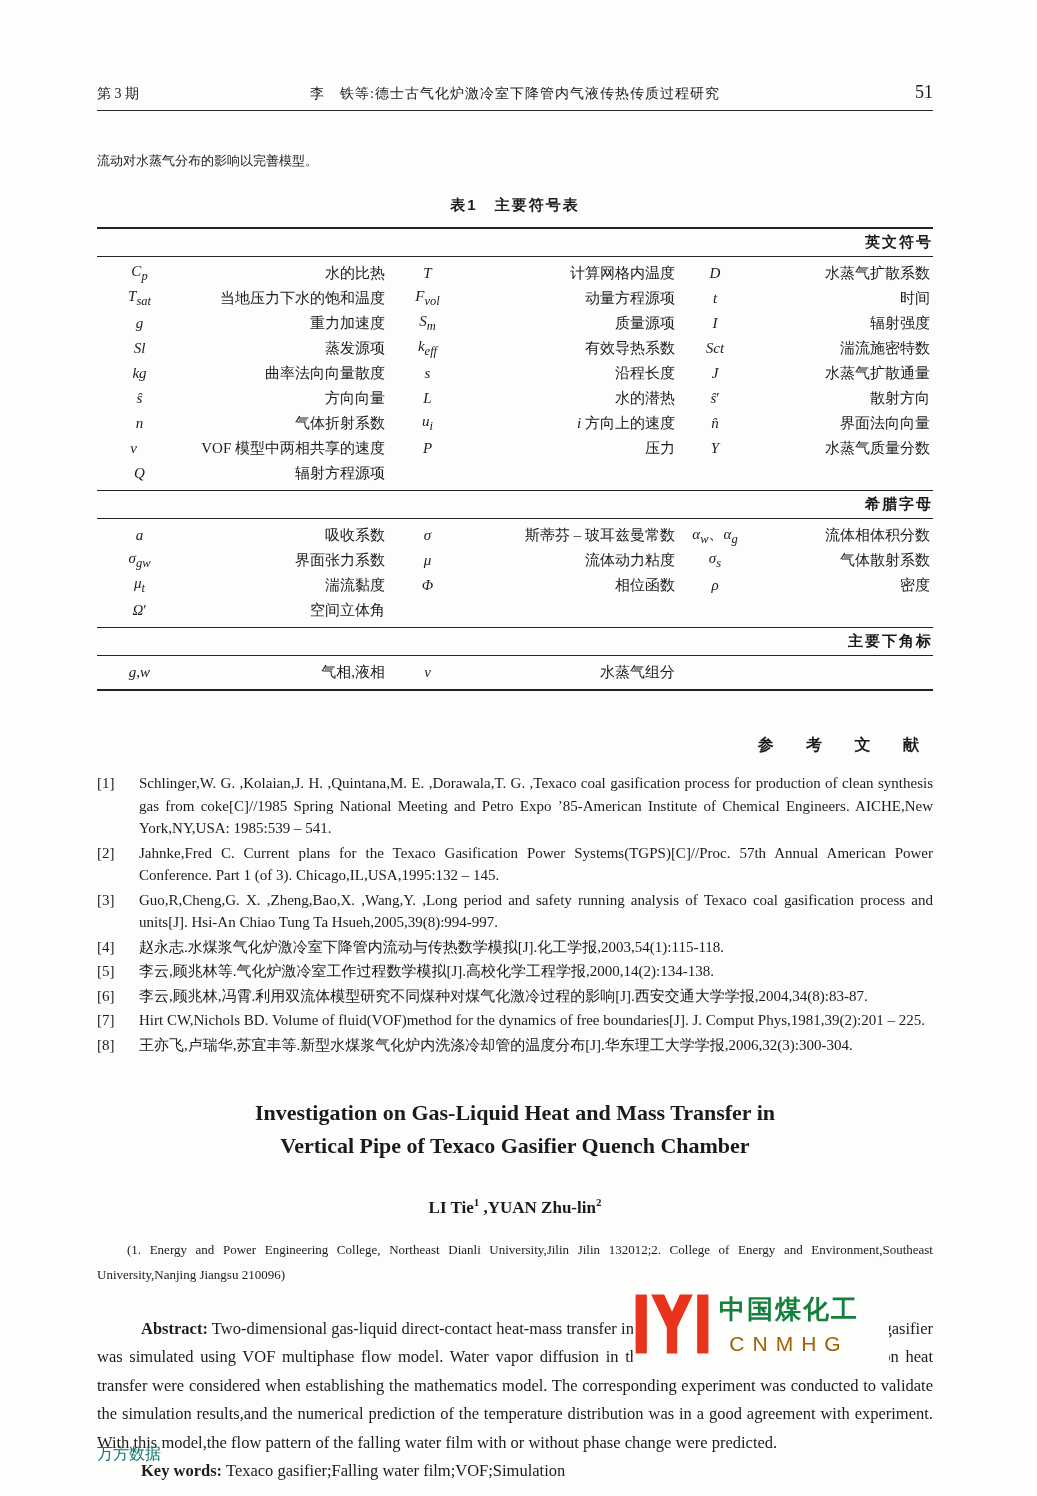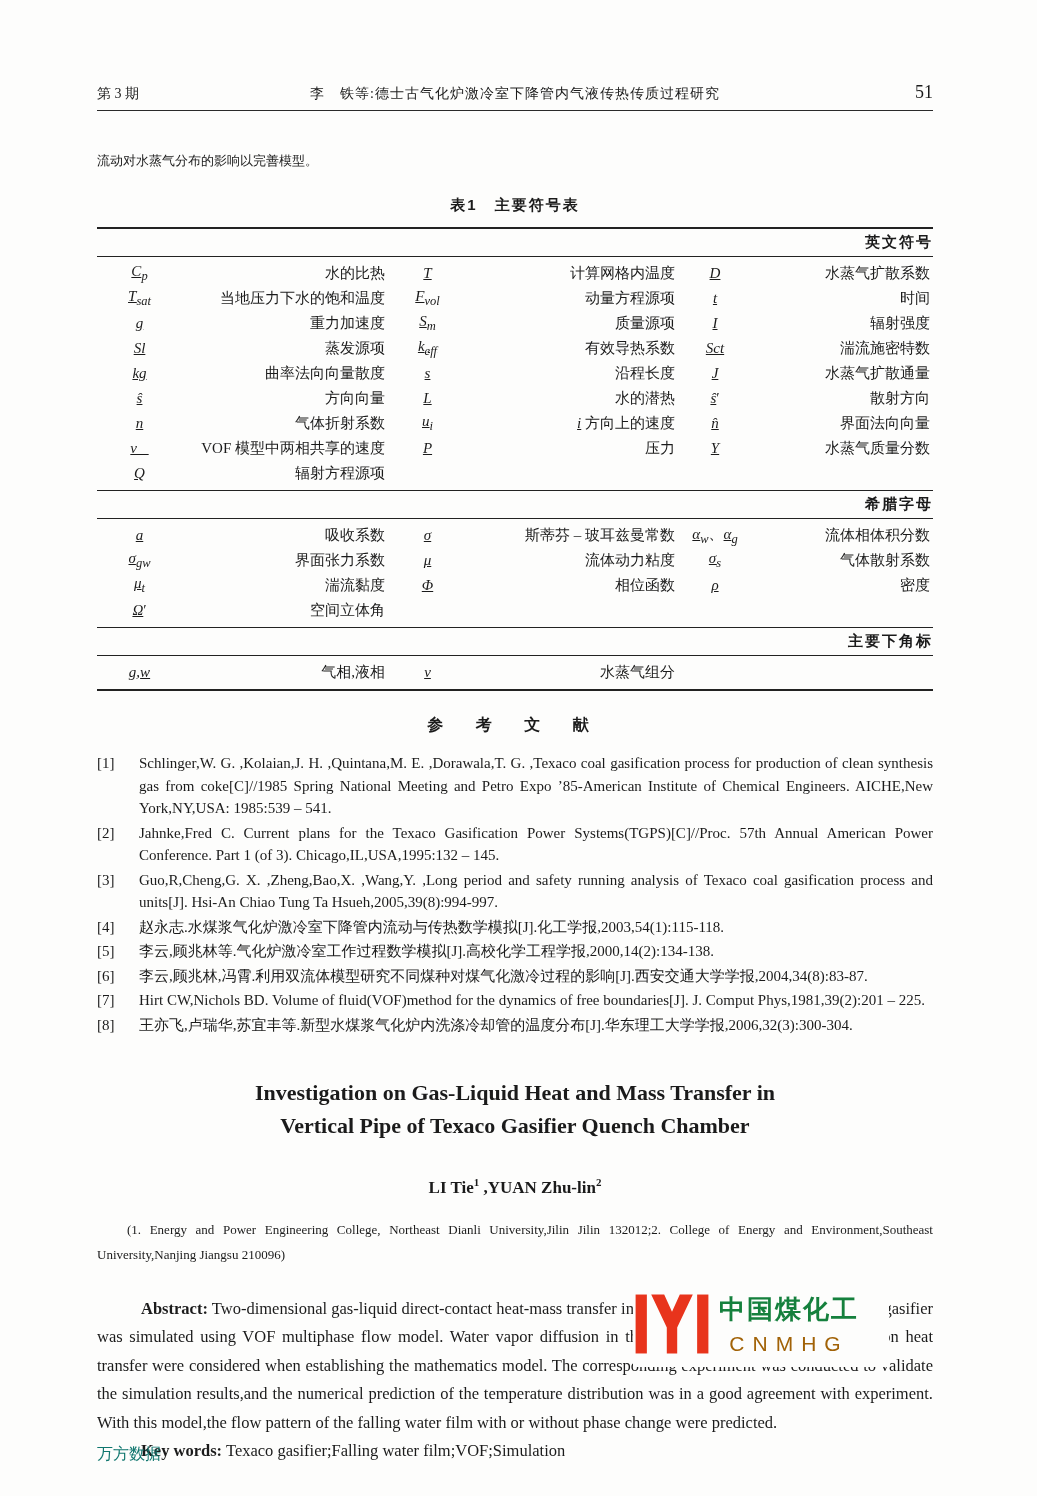--- a/index.html
+++ b/index.html
@@ -23,23 +23,23 @@
     font-family:"Liberation Sans", sans-serif; letter-spacing:2px; }
   .symtable { margin-top:12px; border-top:2px solid #222; border-bottom:2px solid #222; }
   .sec-head { text-align:right; font-weight:bold; font-size:15px; padding:4px 0;
     border-bottom:1px solid #222; letter-spacing:2px; }
   .sec-body { border-bottom:1px solid #222; padding:4px 0; }
   .sec-body:last-child { border-bottom:none; }
   .trow { display:grid; grid-template-columns:85px 203px 85px 205px 80px 175px;
     min-height:25px; align-items:center; font-size:15px; }
   .tcell.sym { text-align:center; font-size:15px; }
   .tcell.desc { text-align:right; }
-  .tcell i { font-family:"Liberation Serif", serif;text-decoration:underline; }
-  
-  .refs-heading { margin-top:24px; text-align:center; font-weight:bold; font-size:16px;
+  .tcell i { font-family:"Liberation Serif", serif; }
+  
+  .refs-heading { margin-top:44px; text-align:right; font-weight:bold; font-size:16px;
     letter-spacing:14px; font-family:"Liberation Sans", sans-serif; }
   .refs { margin-top:16px; font-size:15px; }
   .ref-item { display:flex; line-height:22.5px; margin-bottom:2px; }
   .ref-num { width:42px; flex:none; }
   .ref-body { flex:1; text-align:justify; }
   
   .etitle { margin-top:40px; text-align:center; font-size:22px; font-weight:bold; line-height:33px; }
   .authors { margin-top:34px; text-align:center; font-size:17px; font-weight:bold; }
   .authors sup { font-size:11px; }
   .affil { margin-top:19px; font-size:13px; line-height:25px; text-indent:30px; text-align:justify; }

